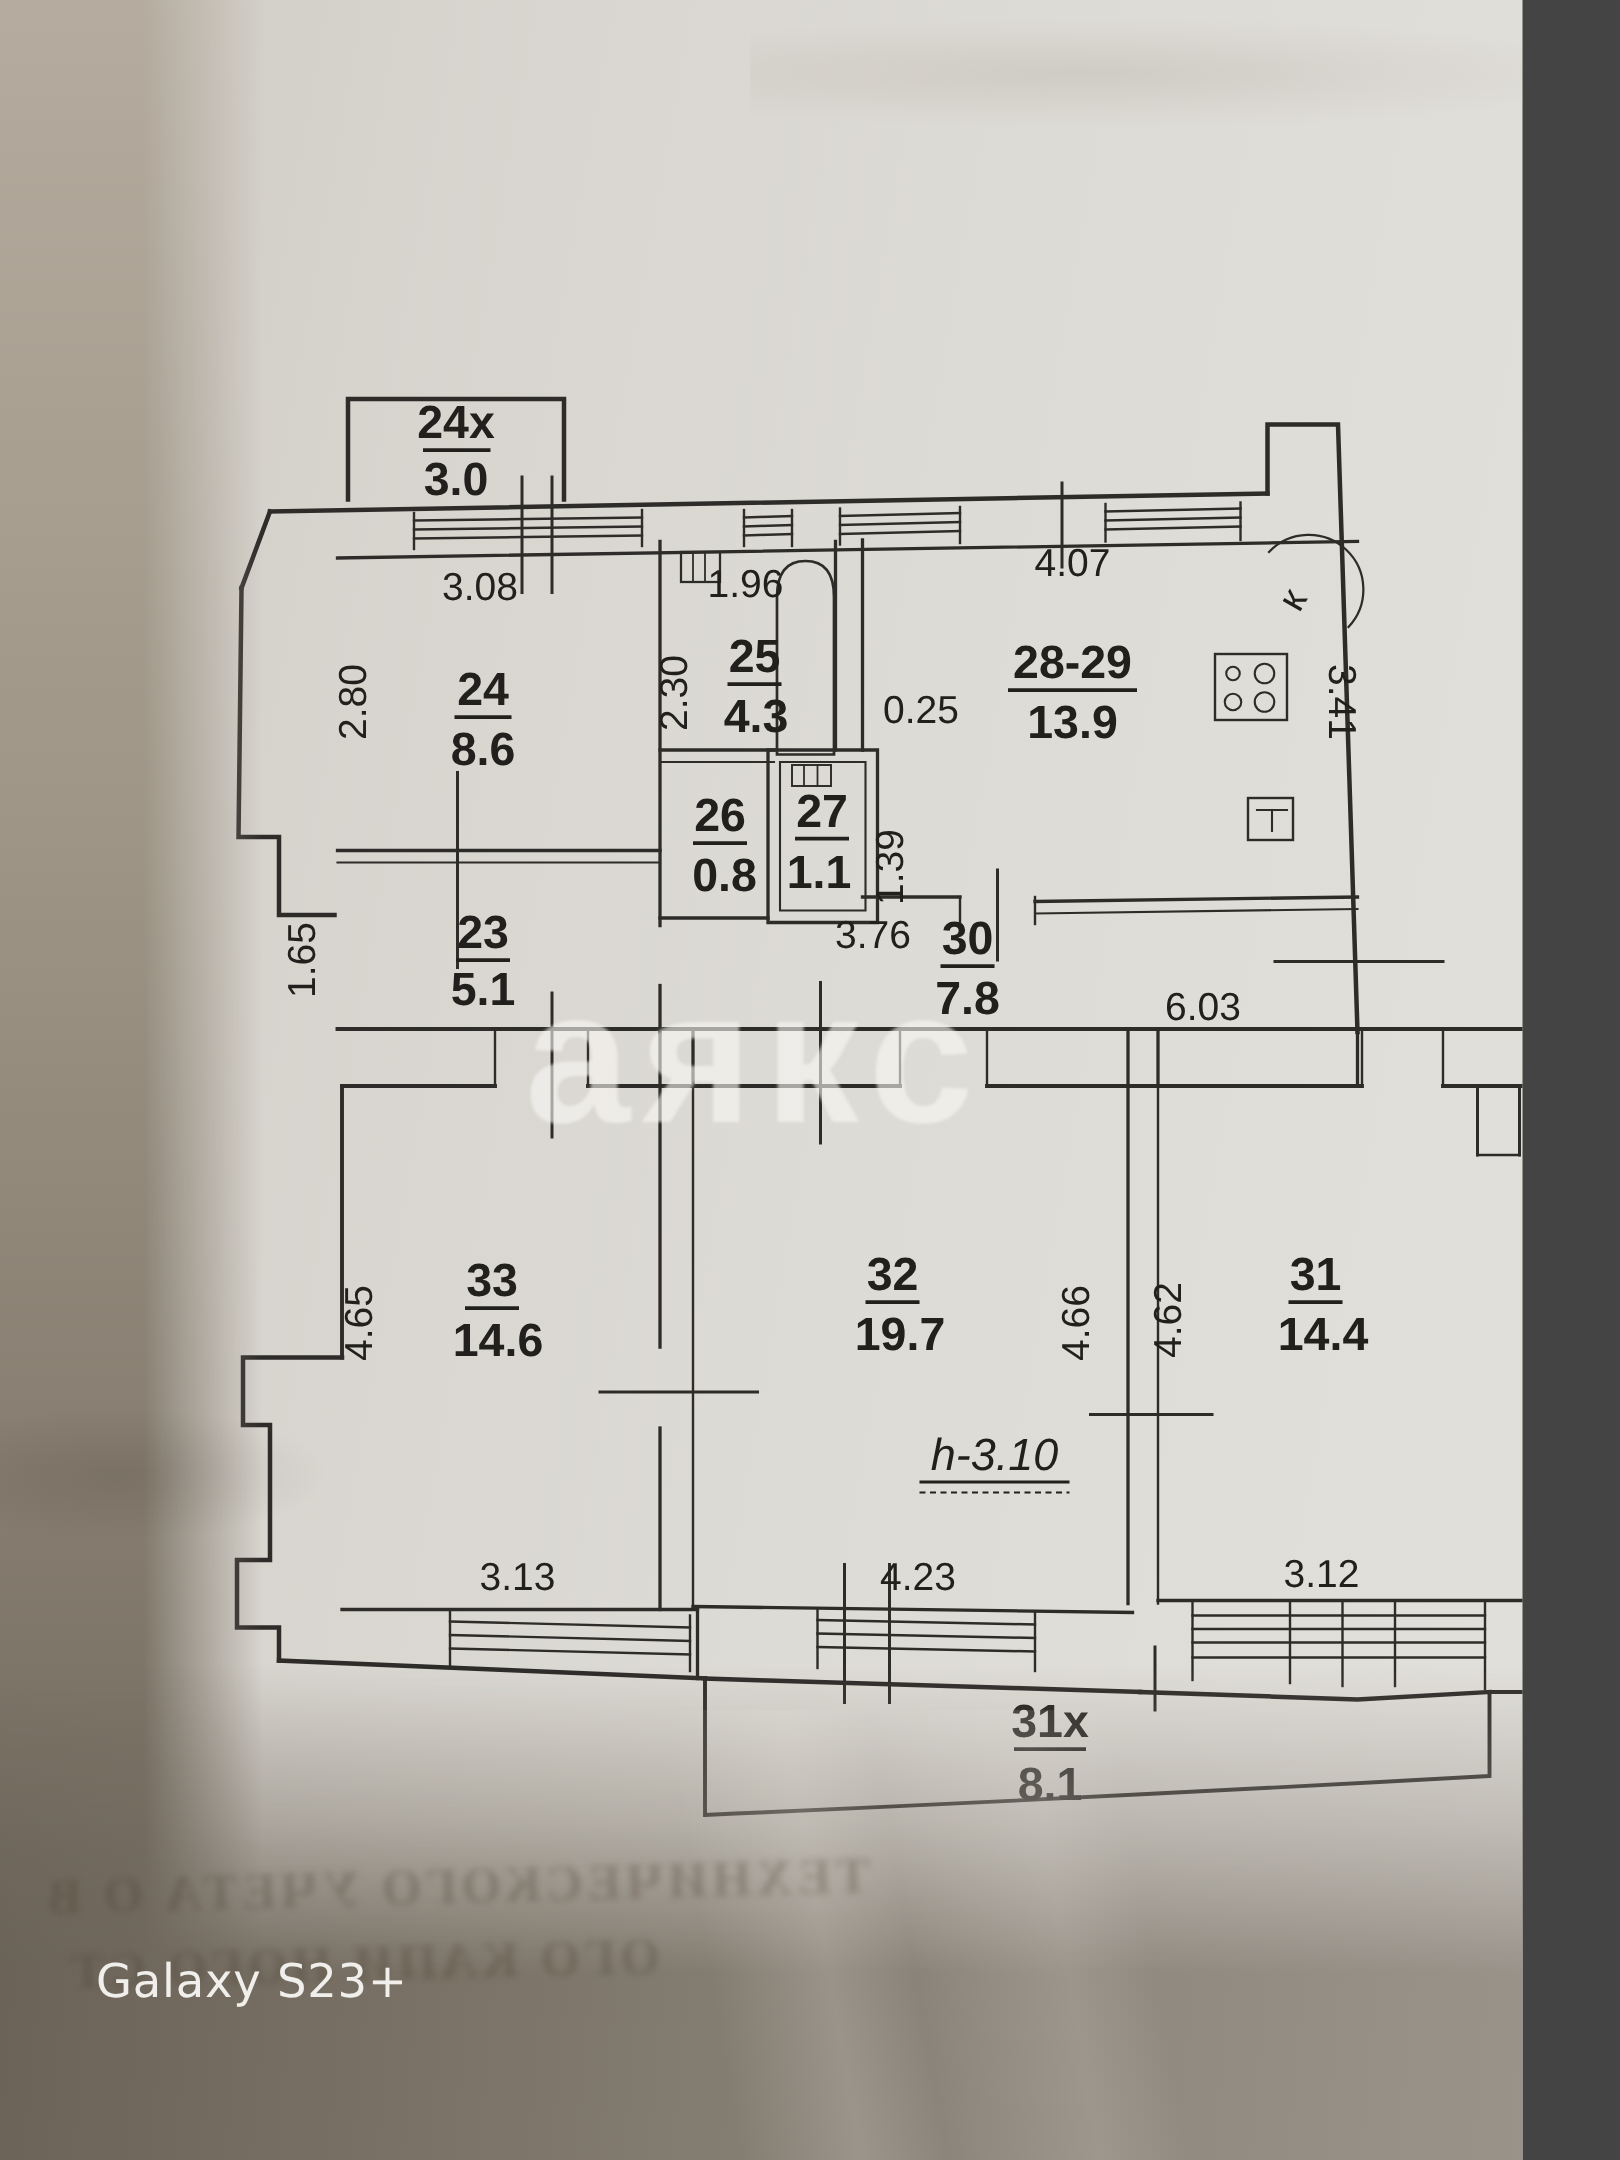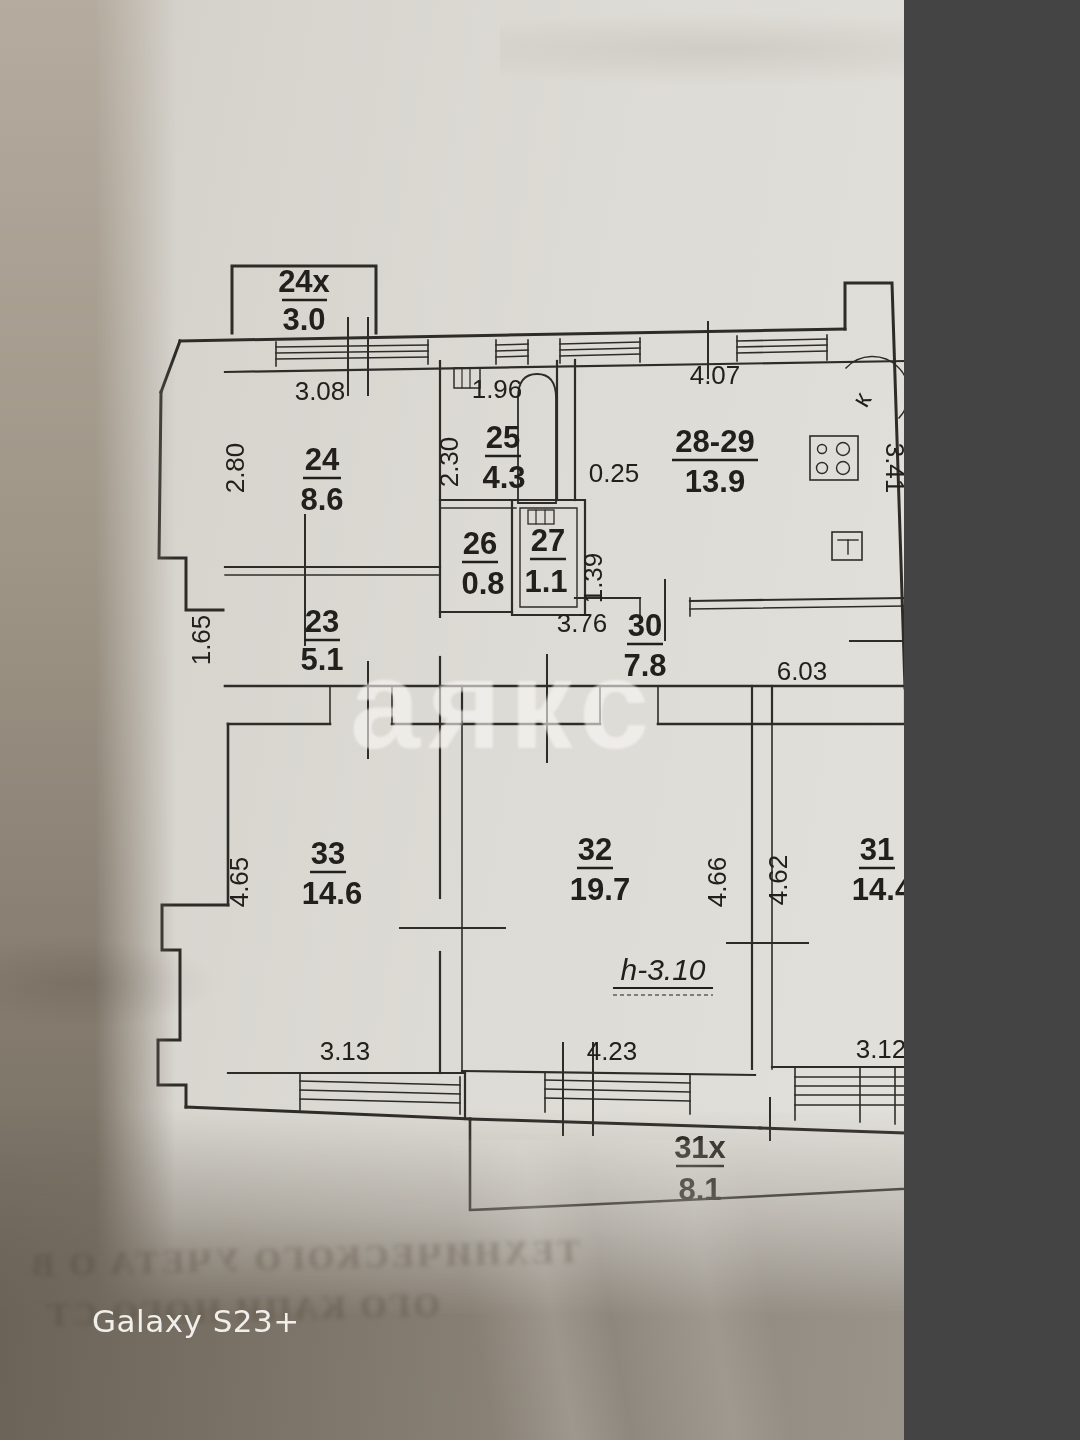--- a/index.html
+++ b/index.html
@@ -1,17 +1,17 @@
 <!DOCTYPE html>
 <html><head>
 <meta charset="utf-8">
 <style>
   html,body{margin:0;padding:0;background:#444;}
   .page{
-    position:relative;width:904px;height:1440px;overflow:hidden;
+    position:relative;width:1015px;height:1440px;overflow:hidden;
     background:linear-gradient(100deg,#cdc9c2 0%,#d7d4ce 22%,#dddbd5 55%,#e2e0db 100%);
     font-family:"Liberation Sans",sans-serif;
   }
   .left-shadow{
     position:absolute;left:0;top:0;width:175px;height:100%;
     background:linear-gradient(180deg,#b5ac9f 0%,#9d9486 40%,#857c6f 70%,#6a6257 100%);
     -webkit-mask-image:linear-gradient(90deg,#000 0 55%,transparent 100%);
     mask-image:linear-gradient(90deg,#000 0 55%,transparent 100%);
   }
   .bottom-shadow{
@@ -43,21 +43,21 @@
     transform:scaleX(-1) rotate(1.5deg);transform-origin:50% 50%;
   }
   .bleed1{left:-20px;top:1240px;width:600px;}
   .bleed2{left:-30px;top:1292px;width:470px;}
   .smudge-left{position:absolute;left:0;top:938px;width:220px;height:90px;
     background:radial-gradient(ellipse at 35% 50%,rgba(60,50,40,.16),transparent 70%);}
   .smudge-top{position:absolute;left:500px;top:14px;width:560px;height:70px;
     background:radial-gradient(ellipse at 40% 50%,rgba(120,110,92,.14),transparent 75%);}
   .galaxy{
     position:absolute;left:64px;top:1303px;
-    font:500 31px "DejaVu Sans",sans-serif;color:#f1efeb;letter-spacing:.5px;margin-left:28px;
+    font:500 31px "DejaVu Sans",sans-serif;color:#f1efeb;letter-spacing:.5px;
   }
 </style>
 </head>
 <body>
 
 <div class="page">
 
   <svg class="plan" width="1080" height="1440" viewBox="0 0 1080 1440">
     <g stroke="#2e2c29" fill="none" stroke-linecap="square">
 

